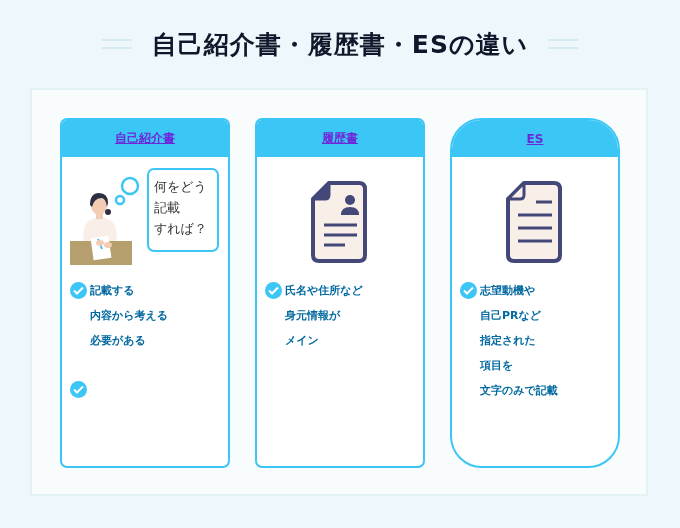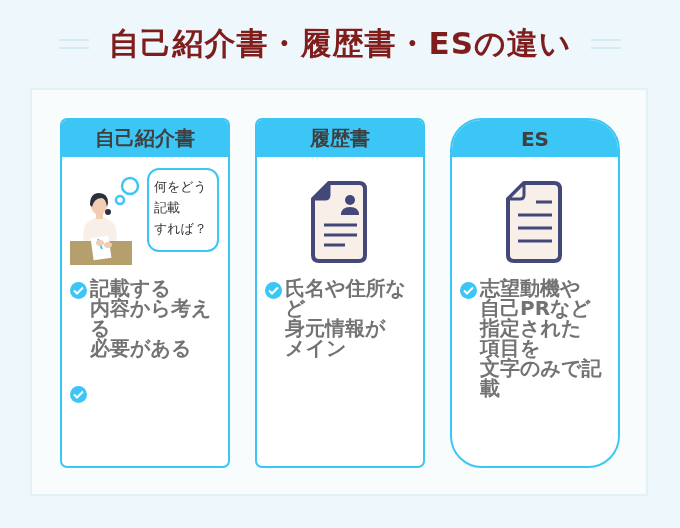--- a/index.html
+++ b/index.html
@@ -14,58 +14,58 @@
   .title-row {
     position: absolute; left: 0; top: 22px; width: 680px; height: 44px;
     display: flex; align-items: center; justify-content: center;
   }
   .title-deco {
     width: 30px; height: 6px;
     border-top: 2px solid #d6ebf1; border-bottom: 2px solid #d6ebf1;
     margin: 0 20px;
   }
   .title {
-    font-size: 31px; font-weight: bold; color: #7f1d1d; letter-spacing: 1px;
+    font-size: 25px; font-weight: bold; color: #0f172a; letter-spacing: 1px;
   }
   .panel {
     position: absolute; left: 30px; top: 88px; width: 618px; height: 408px;
     background: #f8fcfd; border: 2px solid #e2f1f6; box-sizing: border-box;
   }
   .card {
     position: absolute; top: 118px; width: 170px; height: 350px;
     background: #ffffff; border: 2px solid #3bc6f5; border-radius: 7px;
     box-sizing: border-box; overflow: hidden;
   }
   .card-1 { left: 60px; }
   .card-2 { left: 255px; }
   .card-3 { left: 450px; border-radius: 32px; }
   .card-header {
-    height: 37px; background: #3bc6f5; color: #404040;
-    font-weight: bold; font-size: 20px;
-    display: flex; align-items: center; justify-content: center;
+    height: 37px; background: #3bc6f5; color: #6d28d9;
+    font-weight: bold; font-size: 12px;
+    display: flex; align-items: center; justify-content: center; text-decoration: underline;
   }
   .illus {
     position: absolute; left: 0; top: 37px; width: 166px; height: 108px;
   }
   .list {
     position: absolute; left: 8px; top: 158px; width: 156px;
   }
   .item { display: flex; margin-bottom: 24px; }
   .check {
     width: 17px; height: 17px; border-radius: 50%; background: #3bc6f5;
     flex: 0 0 17px; margin-top: 4px; margin-right: 3px; position: relative;
   }
   .check svg { position: absolute; left: 3px; top: 4px; }
   .item-text {
-    font-size: 20px; font-weight: bold; line-height: 20px; color: #737373;
+    font-size: 11px; font-weight: bold; line-height: 25px; color: #0369a1;
     white-space: pre-line;
   }
   .bubble {
     position: absolute; left: 85px; top: 11px; width: 72px; height: 84px;
-    border: 2px solid #3bc6f5; border-radius: 12px; box-sizing: border-box;
+    border: 2px solid #3bc6f5; border-radius: 7px; box-sizing: border-box;
     background: #fff; padding: 6px 0 0 5px;
     font-size: 13px; line-height: 21px; color: #333; white-space: pre-line;
   }
 </style>
 </head>
 <body>
 
 <div class="title-row">
   <span class="title-deco"></span>
   <span class="title">自己紹介書・履歴書・ESの違い</span>

